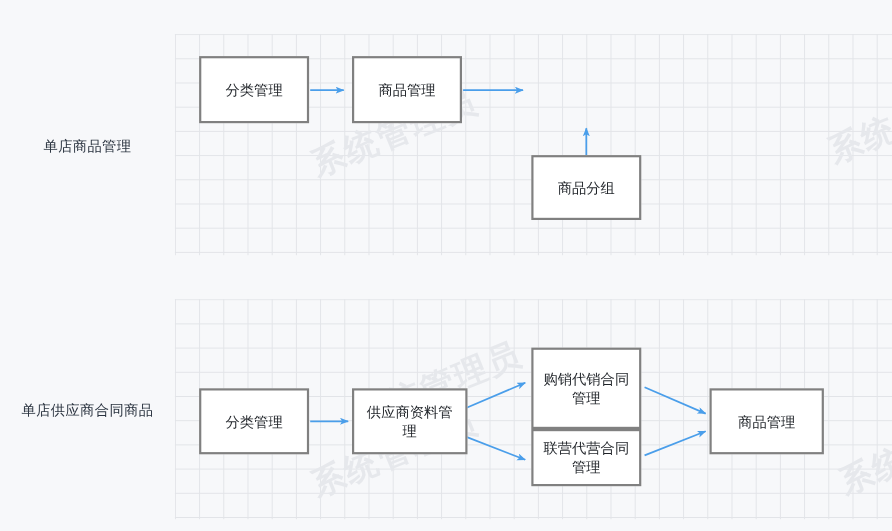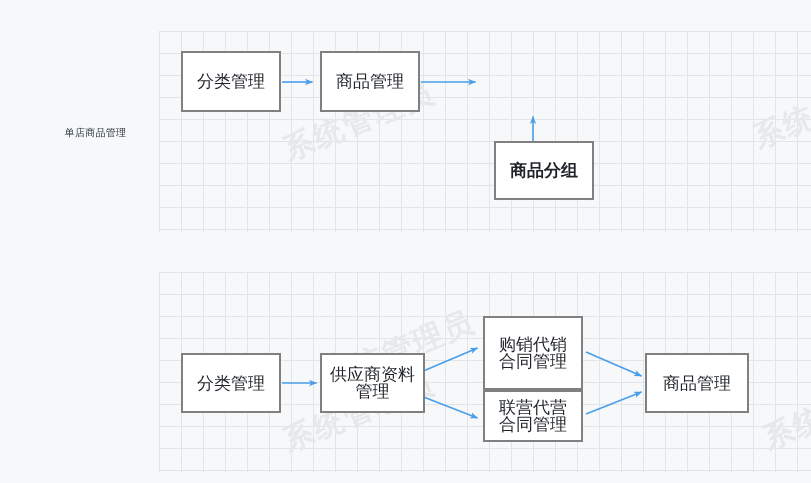--- a/index.html
+++ b/index.html
@@ -13,24 +13,24 @@
   #stage{position:absolute;left:0;top:0;width:811px;height:483px;}
 
   
   .section{position:absolute;left:0;width:811px;}
   #section-top{top:31px;height:201px;}
   #section-bottom{top:272px;height:200px;}
 
   
   .row-label{
     position:absolute;
-    left:16px;width:159px;
+    left:0;width:159px;
     text-align:center;
     color:#2b3440;
-    font-size:10px;
+    font-size:13px;
     line-height:18px;
     letter-spacing:.3px;
     white-space:nowrap;
   }
   #label-top{top:124px;}
   #label-bottom{top:364px;}
 
   
   .canvas{
     position:absolute;
@@ -61,21 +61,21 @@
   .node{
     position:absolute;
     box-sizing:border-box;
     background:#ffffff;
     border:2px solid #808080;
     display:flex;
     align-items:center;
     justify-content:center;
     text-align:center;
     color:#1f2328;
-    font-size:17px;
+    font-size:13px;
     line-height:17px;
     padding:2px 6px;
     z-index:3;
   }
 
   
   .arrows{
     position:absolute;left:0;top:0;width:652px;height:100%;
     overflow:visible;z-index:2;pointer-events:none;
   }
@@ -101,21 +101,21 @@
         <line x1="123" y1="51" x2="153.5" y2="51" stroke="#4a9eea" stroke-width="1.6" marker-end="url(#ah-top)"></line>
         <line x1="262" y1="51" x2="316.5" y2="51" stroke="#4a9eea" stroke-width="1.6" marker-end="url(#ah-top)"></line>
         <line x1="374" y1="110" x2="374" y2="85.5" stroke="#4a9eea" stroke-width="1.6" marker-end="url(#ah-top)"></line>
       </svg>
 
       <div class="node" style="left:22px;top:20px;width:100px;height:61px;">分类管理</div>
 
       <div class="node" style="left:161px;top:20px;width:100px;height:61px;">商品管理</div>
 
 
-      <div class="node" style="left:335px;top:110px;width:100px;height:59px;font-weight:bold;">商品分组</div>
+      <div class="node" style="left:324px;top:110px;width:100px;height:59px;">商品分组</div>
 
     </div>
 
   </div>
 
   <div class="section" id="section-bottom">
 
     <div class="canvas">
 
       <span class="wm" style="left:120px;top:120px;">系统管理员</span>
@@ -148,14 +148,15 @@
 
       <div class="node" style="left:324px;top:118px;width:100px;height:52px;">联营代营合同管理</div>
 
       <div class="node" style="left:486px;top:81px;width:104px;height:60px;">商品管理</div>
 
     </div>
   </div>
 
   <div class="row-label" id="label-top">单店商品管理</div>
 
+  <div class="row-label" id="label-bottom">单店供应商合同商品</div>
 
 </div>
 
 </body></html>

